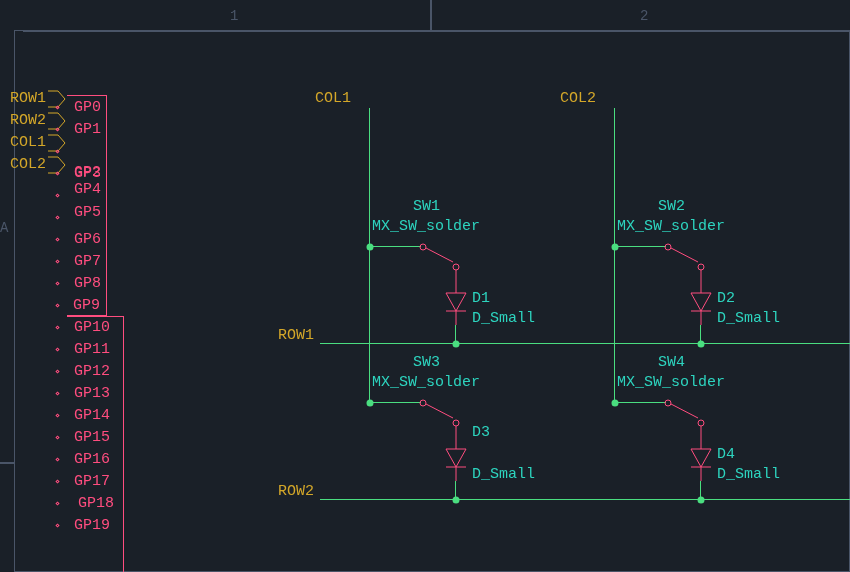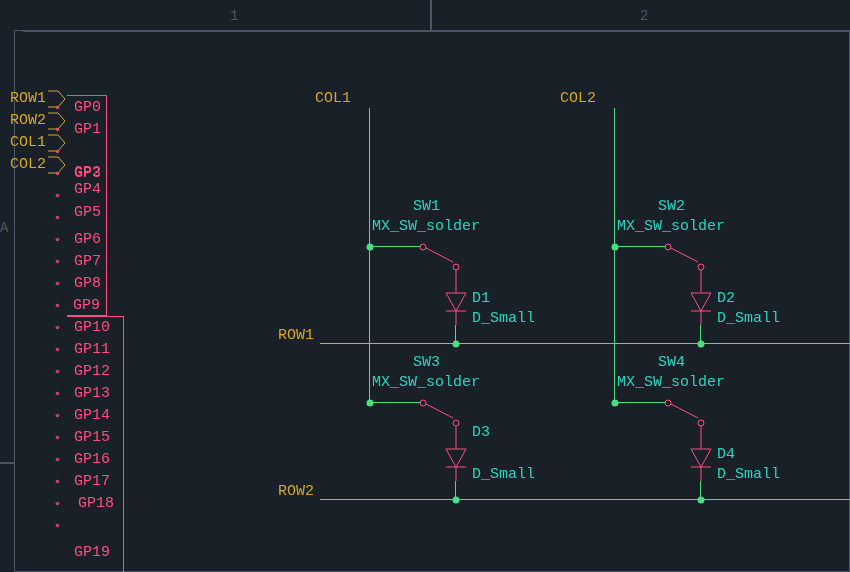--- a/index.html
+++ b/index.html
@@ -123,21 +123,21 @@
   <div class="pin-label" style="left:73px; top:297px;">GP9</div>
   <div class="pin-label" style="left:74px; top:319px;">GP10</div>
   <div class="pin-label" style="left:74px; top:341px;">GP11</div>
   <div class="pin-label" style="left:74px; top:363px;">GP12</div>
   <div class="pin-label" style="left:74px; top:385px;">GP13</div>
   <div class="pin-label" style="left:74px; top:407px;">GP14</div>
   <div class="pin-label" style="left:74px; top:429px;text-align:right;">GP15</div>
   <div class="pin-label" style="left:74px; top:451px;">GP16</div>
   <div class="pin-label" style="left:74px; top:473px;">GP17</div>
   <div class="pin-label" style="left:78px; top:495px;">GP18</div>
-  <div class="pin-label" style="left:74px; top:517px;margin-top:27px;">GP19</div>
+  <div class="pin-label" style="left:74px; top:517px;">GP19</div>
 
   <div class="component-outline" style="left:67px; top:95px; width:40px; height:221px; border-left:none;"></div>
   <div class="component-outline" style="left:67px; top:316px; width:57px; height:256px; border-left:none; border-bottom:none;"></div>
 
   <div class="pin-endpoint" style="left:56px; top:106px;"></div>
   <div class="pin-endpoint" style="left:56px; top:128px;"></div>
   <div class="pin-endpoint" style="left:56px; top:150px;"></div>
   <div class="pin-endpoint" style="left:56px; top:172px;"></div>
   <div class="pin-endpoint" style="left:56px; top:194px;"></div>
   <div class="pin-endpoint" style="left:56px; top:216px;"></div>

